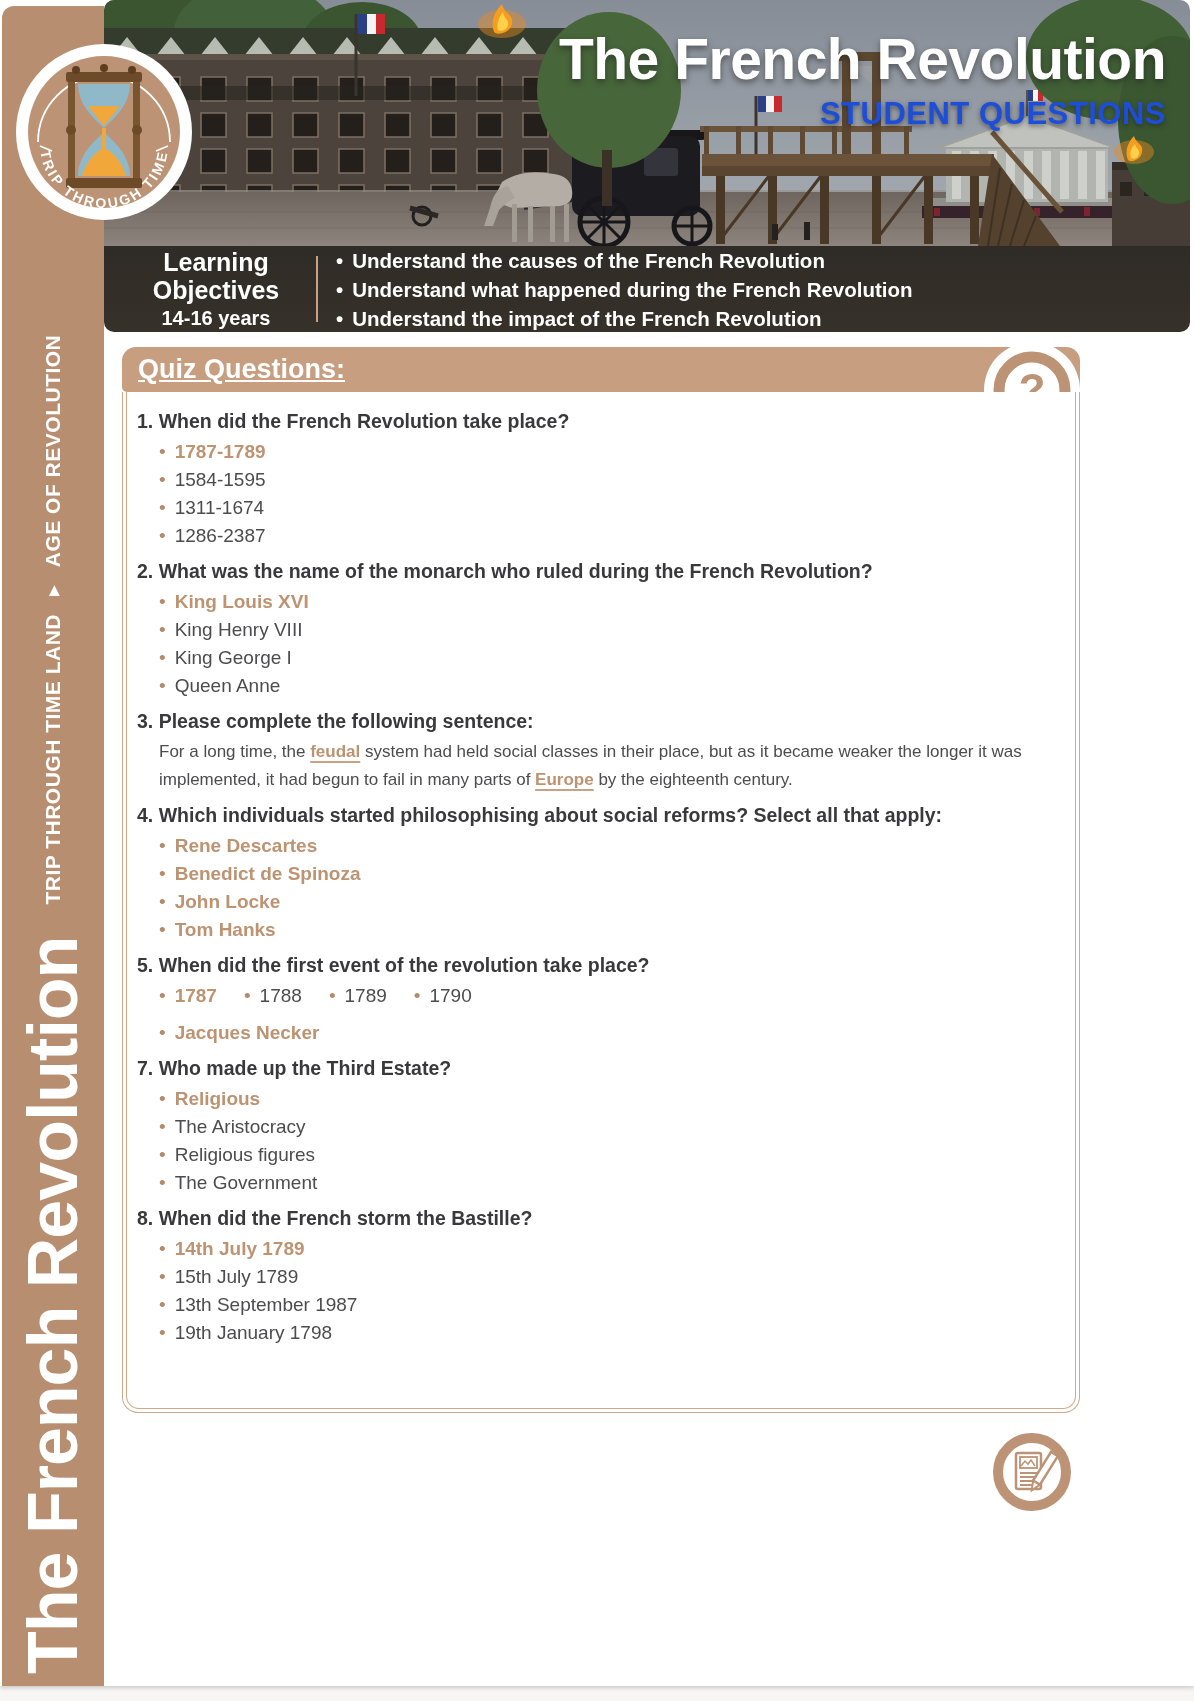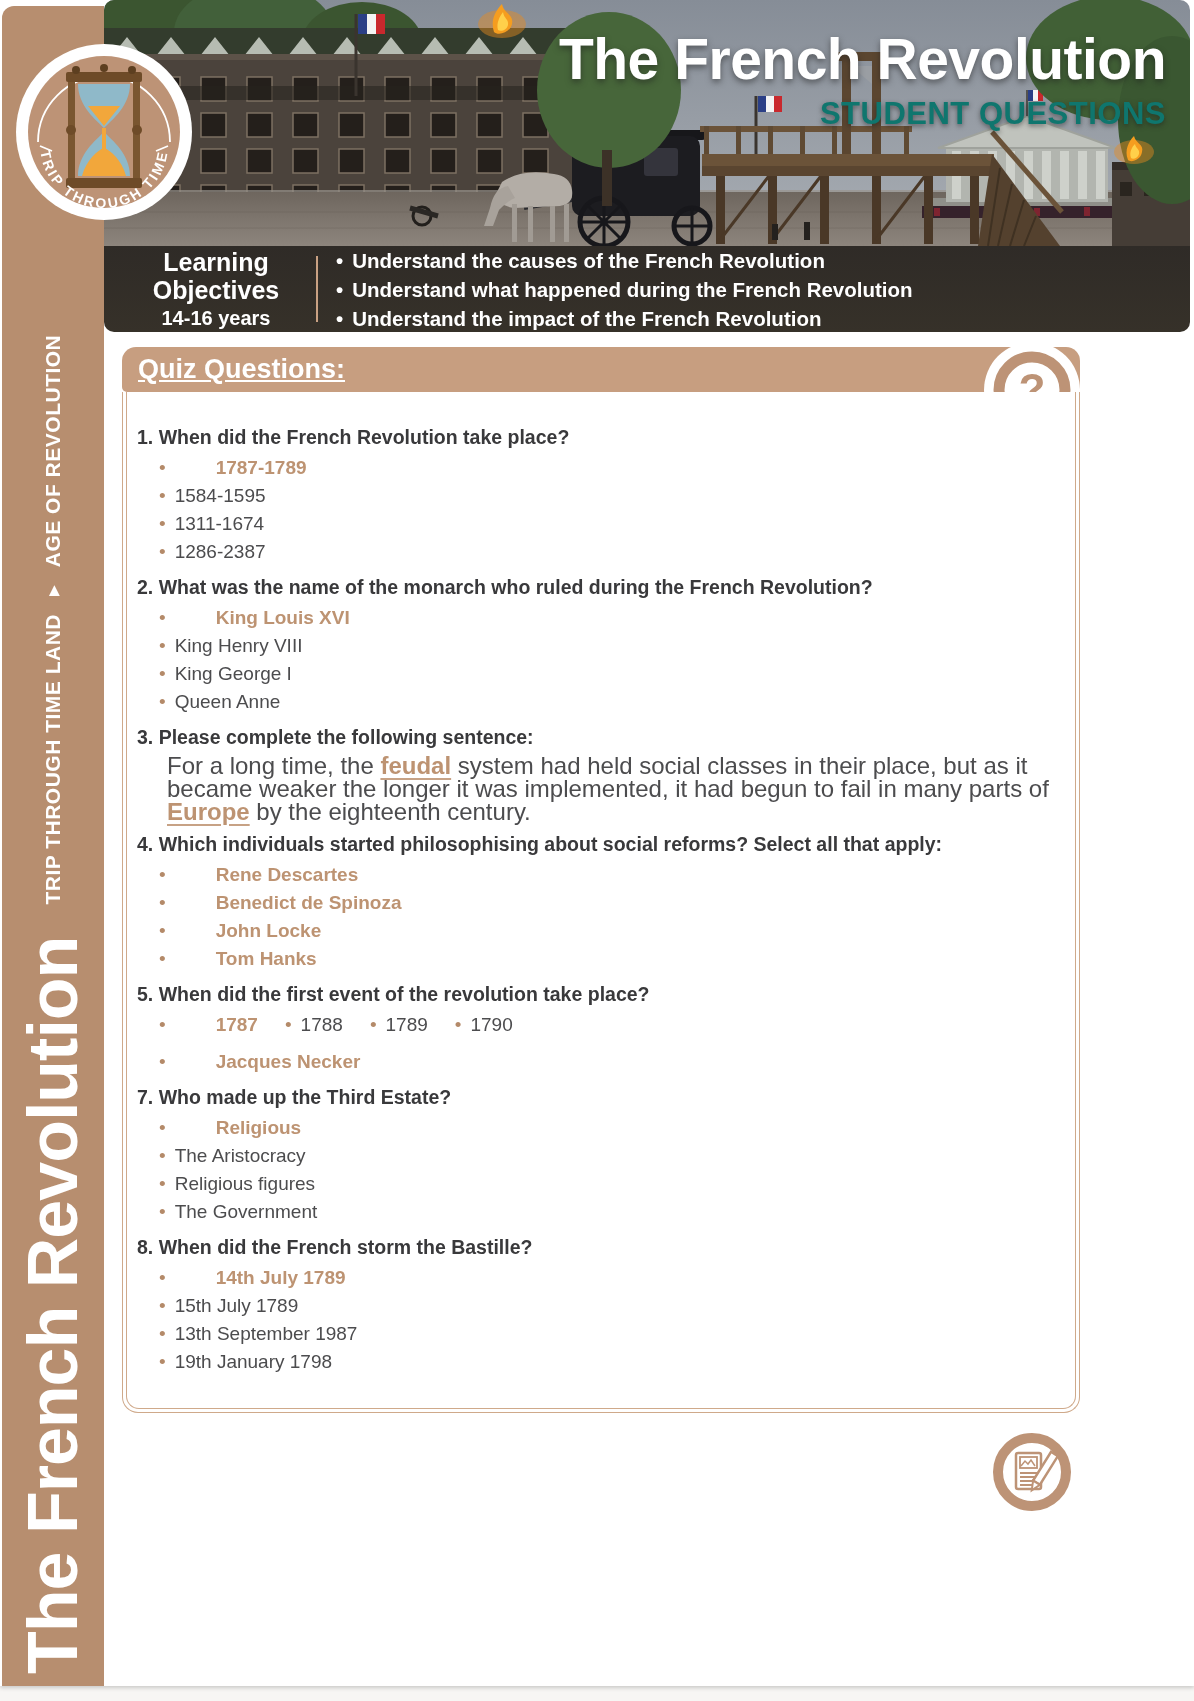--- a/index.html
+++ b/index.html
@@ -22,50 +22,50 @@
   .sidebar-small { font-size:21px; font-weight:700; letter-spacing:.5px; }
   .sidebar-sep { font-size:14px; margin:0 -14px; }
 
   
   .header { position:absolute; left:104px; top:0; width:1086px; height:332px;
     border-radius:10px; overflow:hidden; }
   .scene { display:block; width:1086px; height:246px; }
   .header-title { position:absolute; right:24px; top:26px; font-size:57px; font-weight:800;
     color:#fff; text-shadow:0 3px 6px rgba(30,30,30,.55); letter-spacing:-.5px; }
   .header-subtitle { position:absolute; right:24px; top:96px; font-size:31px; font-weight:800;
-    color:#0f766e; text-shadow:0 2px 5px rgba(30,30,30,.55); letter-spacing:.5px; }
+    color:#1d4ed8; text-shadow:0 2px 5px rgba(30,30,30,.55); letter-spacing:.5px; }
   .objectives-band { position:absolute; left:0; top:246px; width:1092px; height:86px;
     background:linear-gradient(var(--objectives-band,#2f2b27),#363129);
     display:flex; align-items:center; color:#fff; }
   .obj-head { width:172px; margin-left:26px; text-align:center; }
   .obj-head-line { font-size:25px; font-weight:800; line-height:28px; }
   .obj-age { font-size:20px; font-weight:700; margin-top:3px; }
   .obj-divider { width:2px; height:66px; background:#c9a183; margin:0 18px 0 14px; }
   .obj-item { display:flex; font-size:20.5px; font-weight:800; line-height:29px; }
   .obj-bullet { margin-right:9px; }
 
   
   .quiz-bar { position:absolute; left:122px; top:347px; width:958px; height:45px;
     background:var(--accent-bar,#c79e80); border-radius:14px 14px 5px 5px;
     display:flex; align-items:center; padding-left:16px;
     color:#fff; font-size:27px; font-weight:800;text-decoration:underline; }
   .quiz-box { position:absolute; left:122px; top:392px; width:958px; height:1021px;
     background:#fff; border:1px solid #cfa98a; border-top:none;
-    border-radius:0 0 16px 16px; padding:24px 20px 0 14px; overflow:hidden; }
+    border-radius:0 0 16px 16px; padding:8px 20px 0 14px; overflow:hidden; }
   .quiz-box::after { content:""; position:absolute; left:3px; right:3px; top:0; bottom:3px;
     border:1px solid #cfa98a; border-top:none; border-radius:0 0 13px 13px; pointer-events:none; }
   .question { margin-top:9px; }
   .q-title { font-size:19.5px; font-weight:700; color:var(--question-dark,#39393b);
     line-height:24px; margin-bottom:5px; }
   .opts { padding-left:22px; }
   .opts.inline { display:flex; gap:27px; }
   .opt { display:flex; line-height:28px; font-size:19px; color:var(--option-gray,#4c4c4e); }
   .bullet { color:var(--bullet,#b48a69); margin-right:9px; font-size:19px; }
-  .opt-text.hl { color:var(--accent-text,#bd9372); font-weight:700;margin-left:41px; }
-  .q-paragraph { margin:2px 0 0 30px; width:902px; font-size:24px; line-height:23px;
+  .opt-text.hl { color:var(--accent-text,#bd9372); font-weight:700; }
+  .q-paragraph { margin:2px 0 0 22px; width:902px; font-size:17px; line-height:28px;
     color:var(--option-gray,#4c4c4e); }
   .seg.accent { color:var(--accent-text,#bd9372); font-weight:700;
     text-decoration:underline; text-decoration-color:#c7a285;
     text-decoration-thickness:2px; text-underline-offset:4px; }
 
   
   .logo-badge { position:absolute; left:14px; top:42px; width:180px; height:180px; }
   .quiz-badge { position:absolute; left:984px; top:342px; width:96px; height:96px; }
   .assign-badge { position:absolute; left:984px; top:1424px; width:96px; height:96px; }
 

